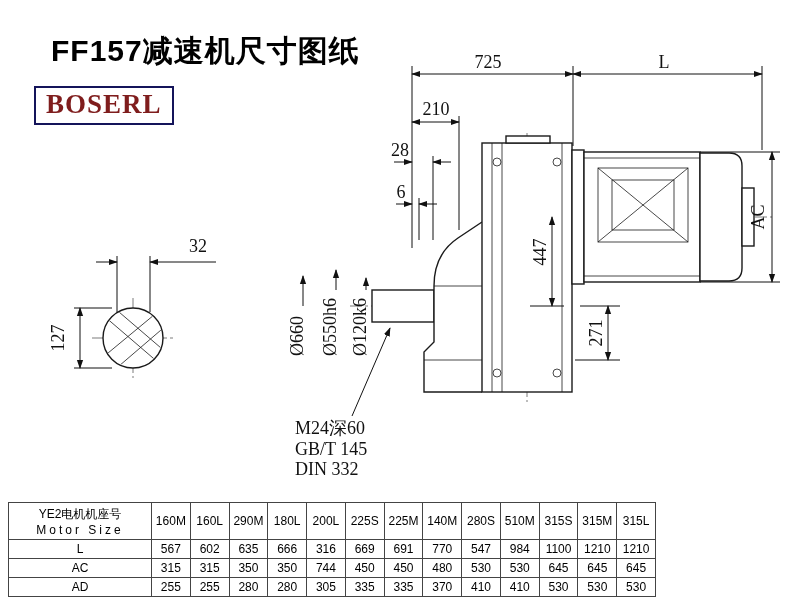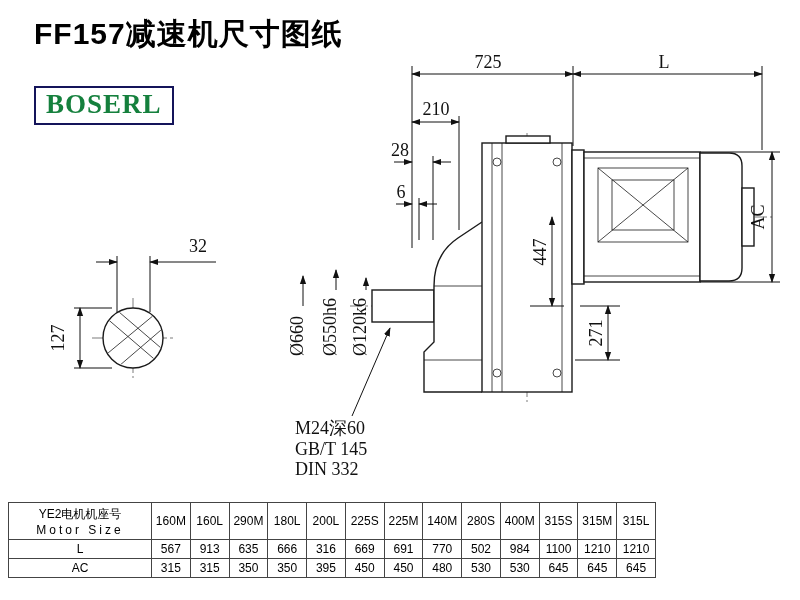--- a/index.html
+++ b/index.html
@@ -1,31 +1,31 @@
 <!DOCTYPE html>
 <html><head>
 <meta charset="utf-8">
 <style>
   html,body{margin:0;padding:0;}
   body{
     width:800px;height:600px;position:relative;background:#fff;overflow:hidden;
     font-family:"Liberation Sans",sans-serif;color:#000;
   }
   .page-title{
-    position:absolute;left:34px;top:14px;margin:0;
+    position:absolute;left:34px;top:14px;margin:17px;
     font-size:30px;font-weight:bold;letter-spacing:1px;color:#000;
     font-family:"Liberation Sans",sans-serif;
   }
   .brand-box{
     position:absolute;left:34px;top:86px;background:#fff;
     border:2px solid #14145a;padding:1px 10px 3px 10px;
   }
   .brand-box span{
     font-family:"Liberation Serif",serif;font-weight:bold;
-    font-size:27px;color:#15803d;letter-spacing:1px;
+    font-size:27px;color:#7f1d1d;letter-spacing:1px;
   }
   svg.drawing{position:absolute;left:0;top:0;}
   .partf{stroke:#1a1a1a;stroke-width:1.4;fill:#fff;}
   .thin{stroke:#1a1a1a;stroke-width:0.8;fill:none;}
   .thinf{stroke:#1a1a1a;stroke-width:0.8;fill:#fff;}
   .dim{stroke:#111;stroke-width:1;fill:none;}
   .cl{stroke:#444;stroke-width:0.7;stroke-dasharray:12 3 3 3;}
   .dimtext-lg{font-family:"Liberation Serif",serif;font-size:18px;fill:#111;}
   .spectext{font-family:"Liberation Serif",serif;font-size:18px;fill:#111;}
   table.dim-table{
@@ -178,53 +178,69 @@
         </th>
         <th>160M</th>
         <th>160L</th>
         <th>290M</th>
         <th>180L</th>
         <th>200L</th>
         <th>225S</th>
         <th>225M</th>
         <th>140M</th>
         <th>280S</th>
-        <th>400M</th>
+        <th>510M</th>
         <th>315S</th>
         <th>315M</th>
         <th>315L</th>
       </tr>
   </thead>
   <tbody>
       <tr>
         <th class="corner">L</th>
         <td>567</td>
-        <td>913</td>
+        <td>602</td>
         <td>635</td>
         <td>666</td>
         <td>316</td>
         <td>669</td>
         <td>691</td>
         <td>770</td>
-        <td>502</td>
+        <td>547</td>
         <td>984</td>
         <td>1100</td>
         <td>1210</td>
         <td>1210</td>
       </tr>
       <tr>
         <th class="corner">AC</th>
         <td>315</td>
         <td>315</td>
         <td>350</td>
         <td>350</td>
-        <td>395</td>
+        <td>744</td>
         <td>450</td>
         <td>450</td>
         <td>480</td>
         <td>530</td>
         <td>530</td>
         <td>645</td>
         <td>645</td>
         <td>645</td>
       </tr>
+      <tr>
+        <th class="corner">AD</th>
+        <td>255</td>
+        <td>255</td>
+        <td>280</td>
+        <td>280</td>
+        <td>305</td>
+        <td>335</td>
+        <td>335</td>
+        <td>370</td>
+        <td>410</td>
+        <td>410</td>
+        <td>530</td>
+        <td>530</td>
+        <td>530</td>
+      </tr>
     </tbody>
 </table>
 
 </body></html>

